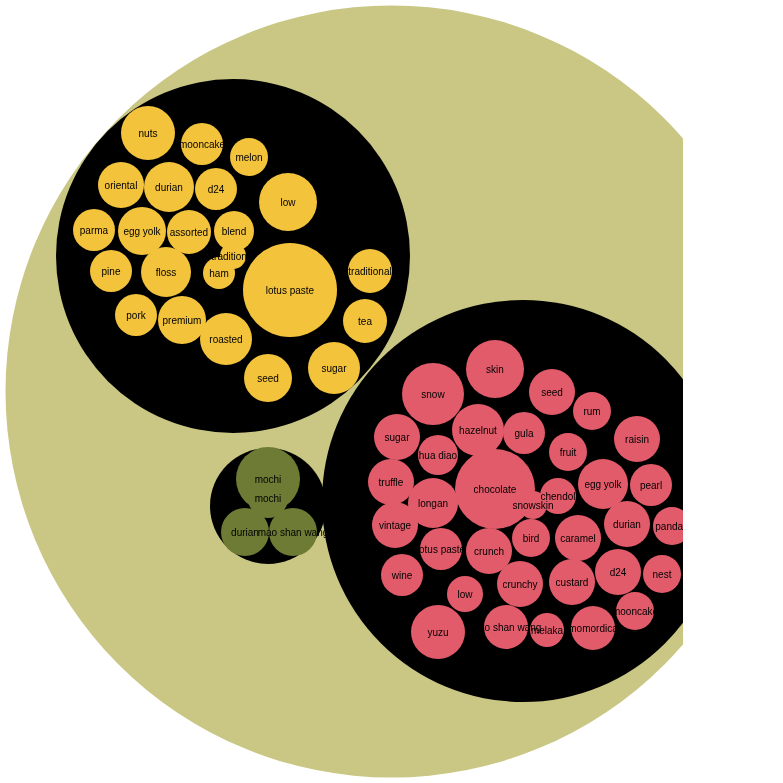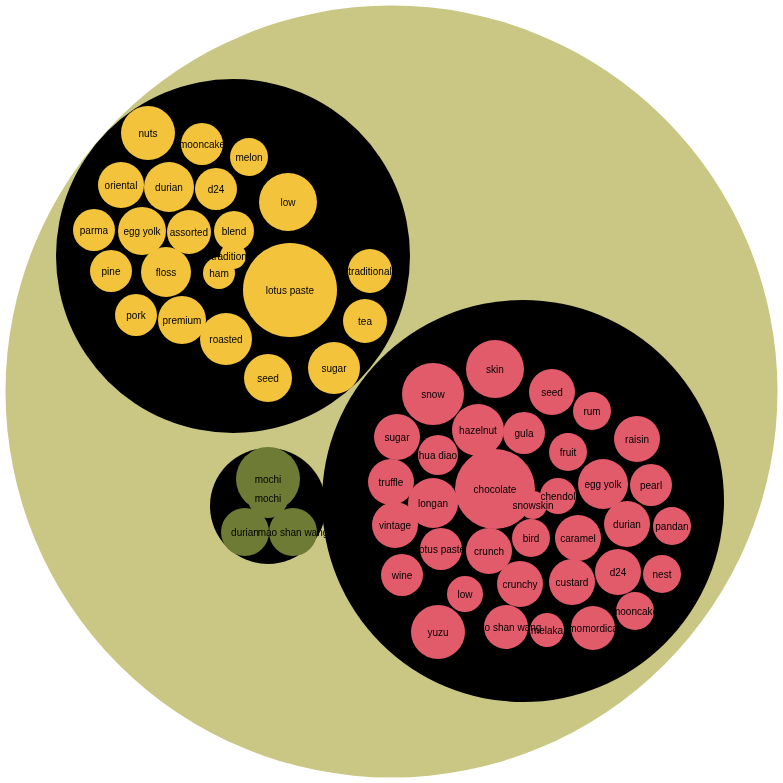--- a/index.html
+++ b/index.html
@@ -2,21 +2,21 @@
 <html><head>
 <meta charset="utf-8">
 <style>
   html, body {
     margin: 0;
     padding: 0;
     background: #ffffff;
     font-family: "Liberation Sans", sans-serif;
   }
   .chart-container {
-    width: 783px;
+    width: 683px;
     height: 783px;
     position: relative;
     background: #be185d;
     overflow: hidden;
   }
   svg {
     display: block;
   }
   text {
     font-family: "Liberation Sans", sans-serif;

